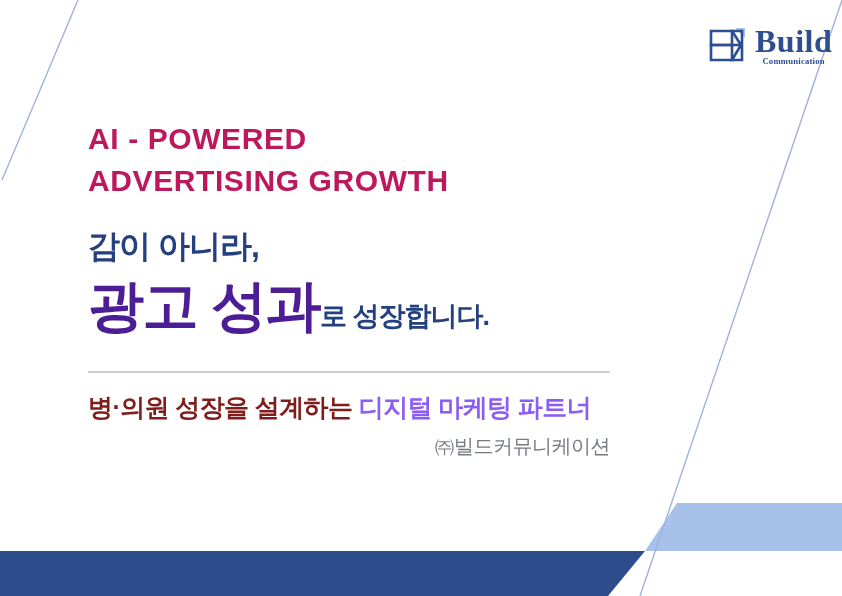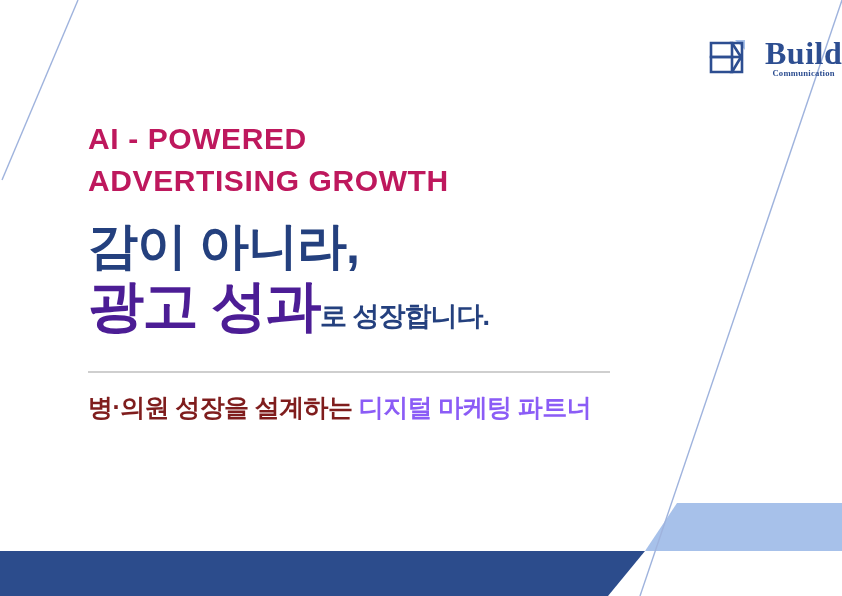--- a/index.html
+++ b/index.html
@@ -20,27 +20,27 @@
   .bg-layer {
     position: absolute;
     inset: 0;
     pointer-events: none;
   }
   .bg-layer svg { display: block; }
 
   
   .logo-block {
     position: absolute;
-    top: 32px;
+    top: 16px;
     left: 708px;
     width: 120px;
     height: 50px;
     display: flex;
-    align-items: center;
-    gap: 17px;
+    align-items: flex-end;
+    gap: 7px;
   }
   .logo-mark {
     width: 40px;
     height: 40px;
     flex: 0 0 auto;
     margin-top: 1px;
   }
   .logo-text {
     display: flex;
     flex-direction: column;
@@ -85,21 +85,21 @@
     margin: 0;
   }
   .eyebrow div { white-space: nowrap; }
 
   .headline {
     margin: 16px 0 0 0;
   }
   .hl-line1 {
     font-family: "Liberation Sans", "DejaVu Sans", sans-serif;
     font-weight: bold;
-    font-size: 50px;
+    font-size: 32px;
     line-height: 56px;
     color: #24407e;
     letter-spacing: -1px;
     white-space: nowrap;
   }
   .hl-line2 {
     white-space: nowrap;
     line-height: 62px;
     margin-top: 1px;
   }
@@ -195,15 +195,16 @@
         <span class="hl-accent">광고 성과</span><span class="hl-rest">로 성장합니다.</span>
       </div>
     </div>
 
     <hr class="divider">
 
     <div class="subtitle">
       <span class="sub-dark">병·의원 성장을 설계하는 </span><span class="sub-accent">디지털 마케팅 파트너</span>
     </div>
 
+    <div class="company">㈜빌드커뮤니케이션</div>
 
   </div>
 </div>
 
 </body></html>

